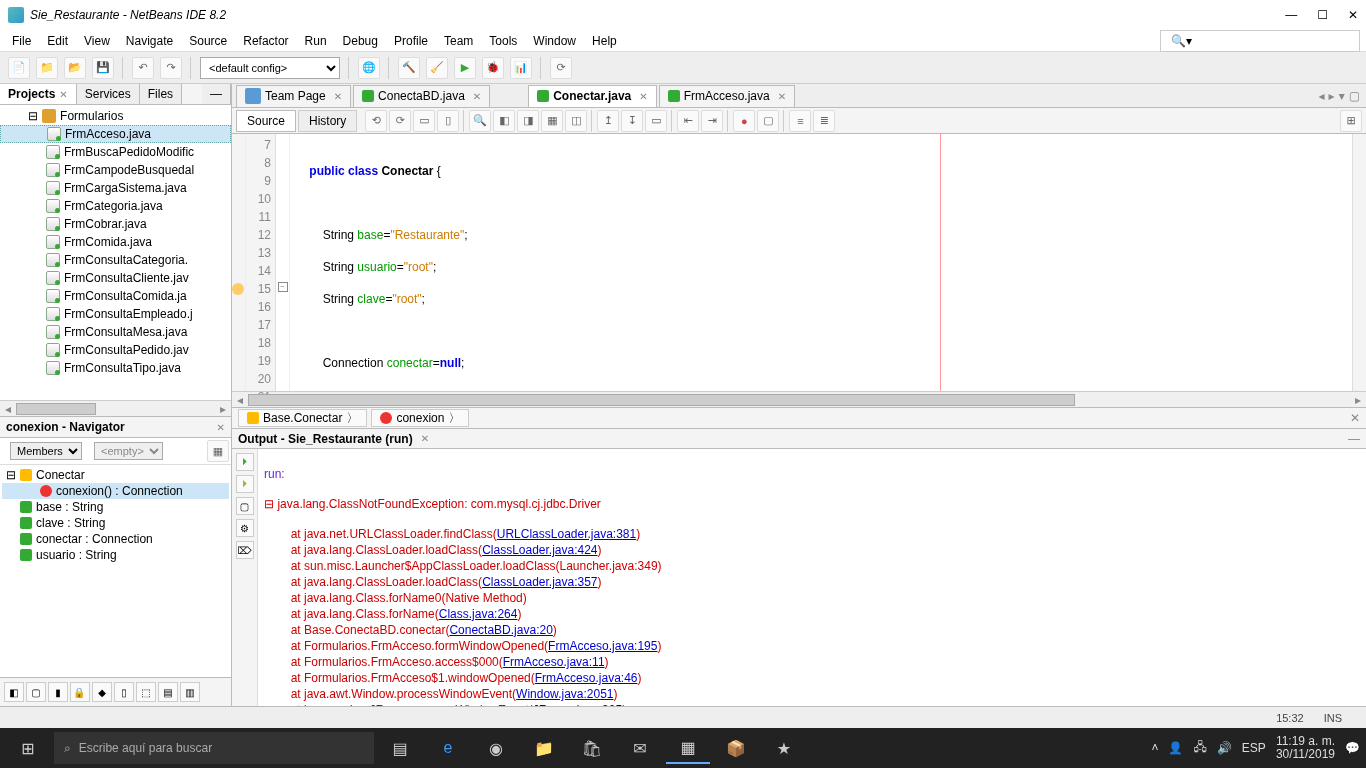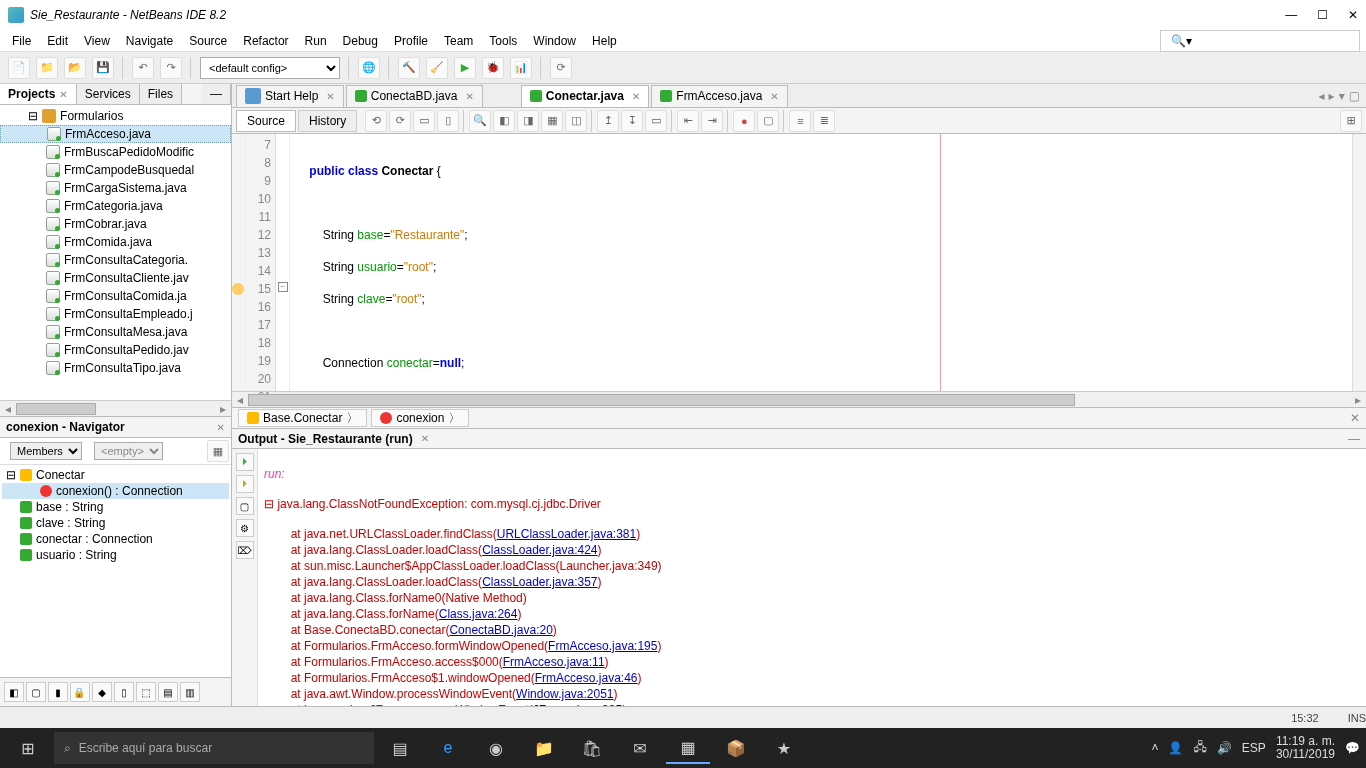--- a/index.html
+++ b/index.html
@@ -75,22 +75,22 @@
 .output-title { height:20px; background:#f4f4f4; border-bottom:1px solid #bbb; display:flex;align-items:center;padding:0 6px;gap:4px; }
 .output-title .close-x { font-size:10px;color:#888;margin-left:4px; }
 .output-title .min { margin-left:auto;color:#888; }
 .output-area { flex:1; display:flex; min-height:0; background:#fff; }
 .out-side { width:26px; background:#f4f4f4; border-right:1px solid #ddd; display:flex;flex-direction:column;gap:4px;padding:4px 2px;align-items:center; }
 .out-side .ob { width:18px;height:18px;border:1px solid #ccc;background:#fafafa;display:flex;align-items:center;justify-content:center;font-size:10px; }
 .out-text { flex:1; font-family:Consolas,monospace;font-size:12px;padding:4px 6px; overflow:auto; white-space:pre; }
 .ol { height:16px; }
 .olr { color:#c00; }
 .oll { color:#00c; text-decoration:underline; }
-.olc { color:#ec4899;font-style:italic; }
-.statusbar { height:22px; background:#eee; border-top:1px solid #bbb; display:flex;align-items:center;padding:0 0;gap:29px; justify-content:flex-end; }
+.olc { color:#6d28d9; }
+.statusbar { height:22px; background:#eee; border-top:1px solid #bbb; display:flex;align-items:center;padding:0 24px;gap:20px; justify-content:flex-end; }
 .statusbar span { color:#444; font-size:11px; }
 .taskbar { height:40px; background:#222; display:flex;align-items:center;padding:0 6px;gap:4px; color:#fff; }
 .tb-item { width:44px;height:32px;display:flex;align-items:center;justify-content:center;color:#ccc;font-size:16px; }
 .tb-search { flex:0 0 320px; height:32px; background:#333;display:flex;align-items:center;padding:0 10px;color:#aaa;gap:8px;font-size:14px; }
 .tb-right { margin-left:auto;display:flex;align-items:center;gap:10px;color:#ddd;font-size:11px; }
 .tb-time { text-align:right; line-height:1.1; }
 .cv-ico { display:inline-block;width:16px;height:16px;background:#5b9bd5;border-radius:2px; }
 .hscroll { height:16px; background:#f0f0f0; border-top:1px solid #ccc; display:flex; align-items:center; }
 .hscroll .tr { width:16px;text-align:center;color:#888; }
 .hscroll .track { flex:1;height:12px; position:relative; }
@@ -287,21 +287,21 @@
         <div class="sq">▤</div>
         <div class="sq">▥</div>
       </div>
     </div>
   </div>
 
   <div class="right-col">
     <div class="editor-tabs">
       <div class="etab">
           <span class="cv-ico"></span>
-          <span>Start Help</span>
+          <span>Team Page</span>
           <span class="close-x">✕</span>
         </div>
       <div class="etab">
           <span class="ji"></span>
           <span>ConectaBD.java</span>
           <span class="close-x">✕</span>
         </div>
       <div class="etab active">
           <span class="ji"></span>
           <b>Conectar.java</b>

